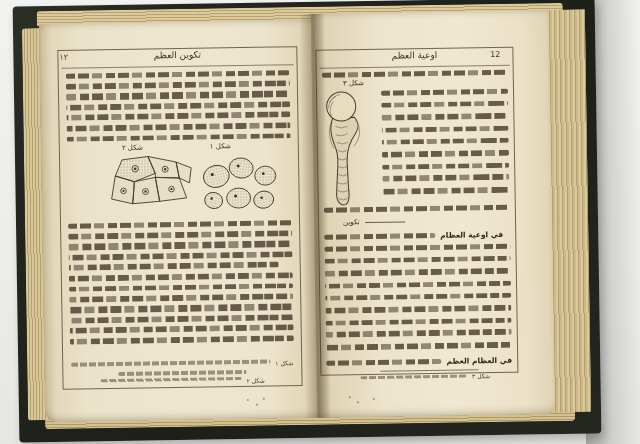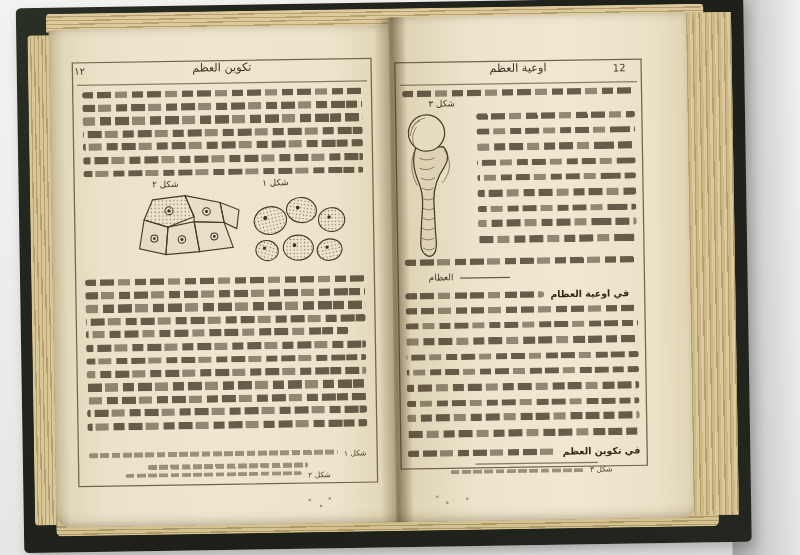--- a/index.html
+++ b/index.html
@@ -247,21 +247,21 @@
             <div class="tl" style="background-position: -16px 0px; height: 5.2px;"></div>
             <div class="tl" style="background-position: -29px 0px; height: 5.7px;"></div>
             <div class="tl" style="background-position: -11px 0px; height: 6.2px;"></div>
           </div>
 
         <div class="blk" style="left:5px;right:5px;top:157px;">
             <div class="tl" style="background-position: 0px 0px; height: 5.2px;"></div>
           </div>
 
         <div class="mixline abs" style="left:24px;top:168px;width:80px;">
-          <span class="endword" dir="rtl">العظام</span>
+          <span class="endword" dir="rtl">تكوين</span>
           <div class="endrule"></div>
         </div>
 
         <div class="mixline abs" style="left:5px;right:12px;top:182px;">
           <div class="tl fill" style="margin:0;"></div>
           <span class="bold-ar" dir="rtl">في اوعية العظام</span>
         </div>
 
         <div class="blk pitch-wide" style="left:5px;right:5px;top:196px;">
             <div class="tl" style="background-position: 0px 0px; height: 5.2px;"></div>
@@ -270,21 +270,21 @@
             <div class="tl" style="background-position: -8px 0px; height: 5.2px;"></div>
             <div class="tl" style="background-position: -21px 0px; height: 5.7px;"></div>
             <div class="tl" style="background-position: -3px 0px; height: 6.2px;"></div>
             <div class="tl" style="background-position: -16px 0px; height: 5.2px;"></div>
             <div class="tl" style="background-position: -29px 0px; height: 5.7px;"></div>
             <div class="tl" style="background-position: -11px 0px; height: 6.2px;"></div>
           </div>
 
         <div class="mixline abs" style="left:5px;right:5px;top:308px;">
           <div class="tl fill" style="margin:0;"></div>
-          <span class="bold-ar" dir="rtl">في تكوين العظم</span>
+          <span class="bold-ar" dir="rtl">في العظام العظم</span>
         </div>
 
         <div class="fnrule" style="left:30%;right:20%;top:321px;"></div>
         <div class="mixline abs" style="left:20%;right:14%;top:324px;">
           <div class="tls fill" style="margin:0;"></div>
           <span class="small-ar" dir="rtl">شكل ٣</span>
         </div>
       </div>
     </div>
 

